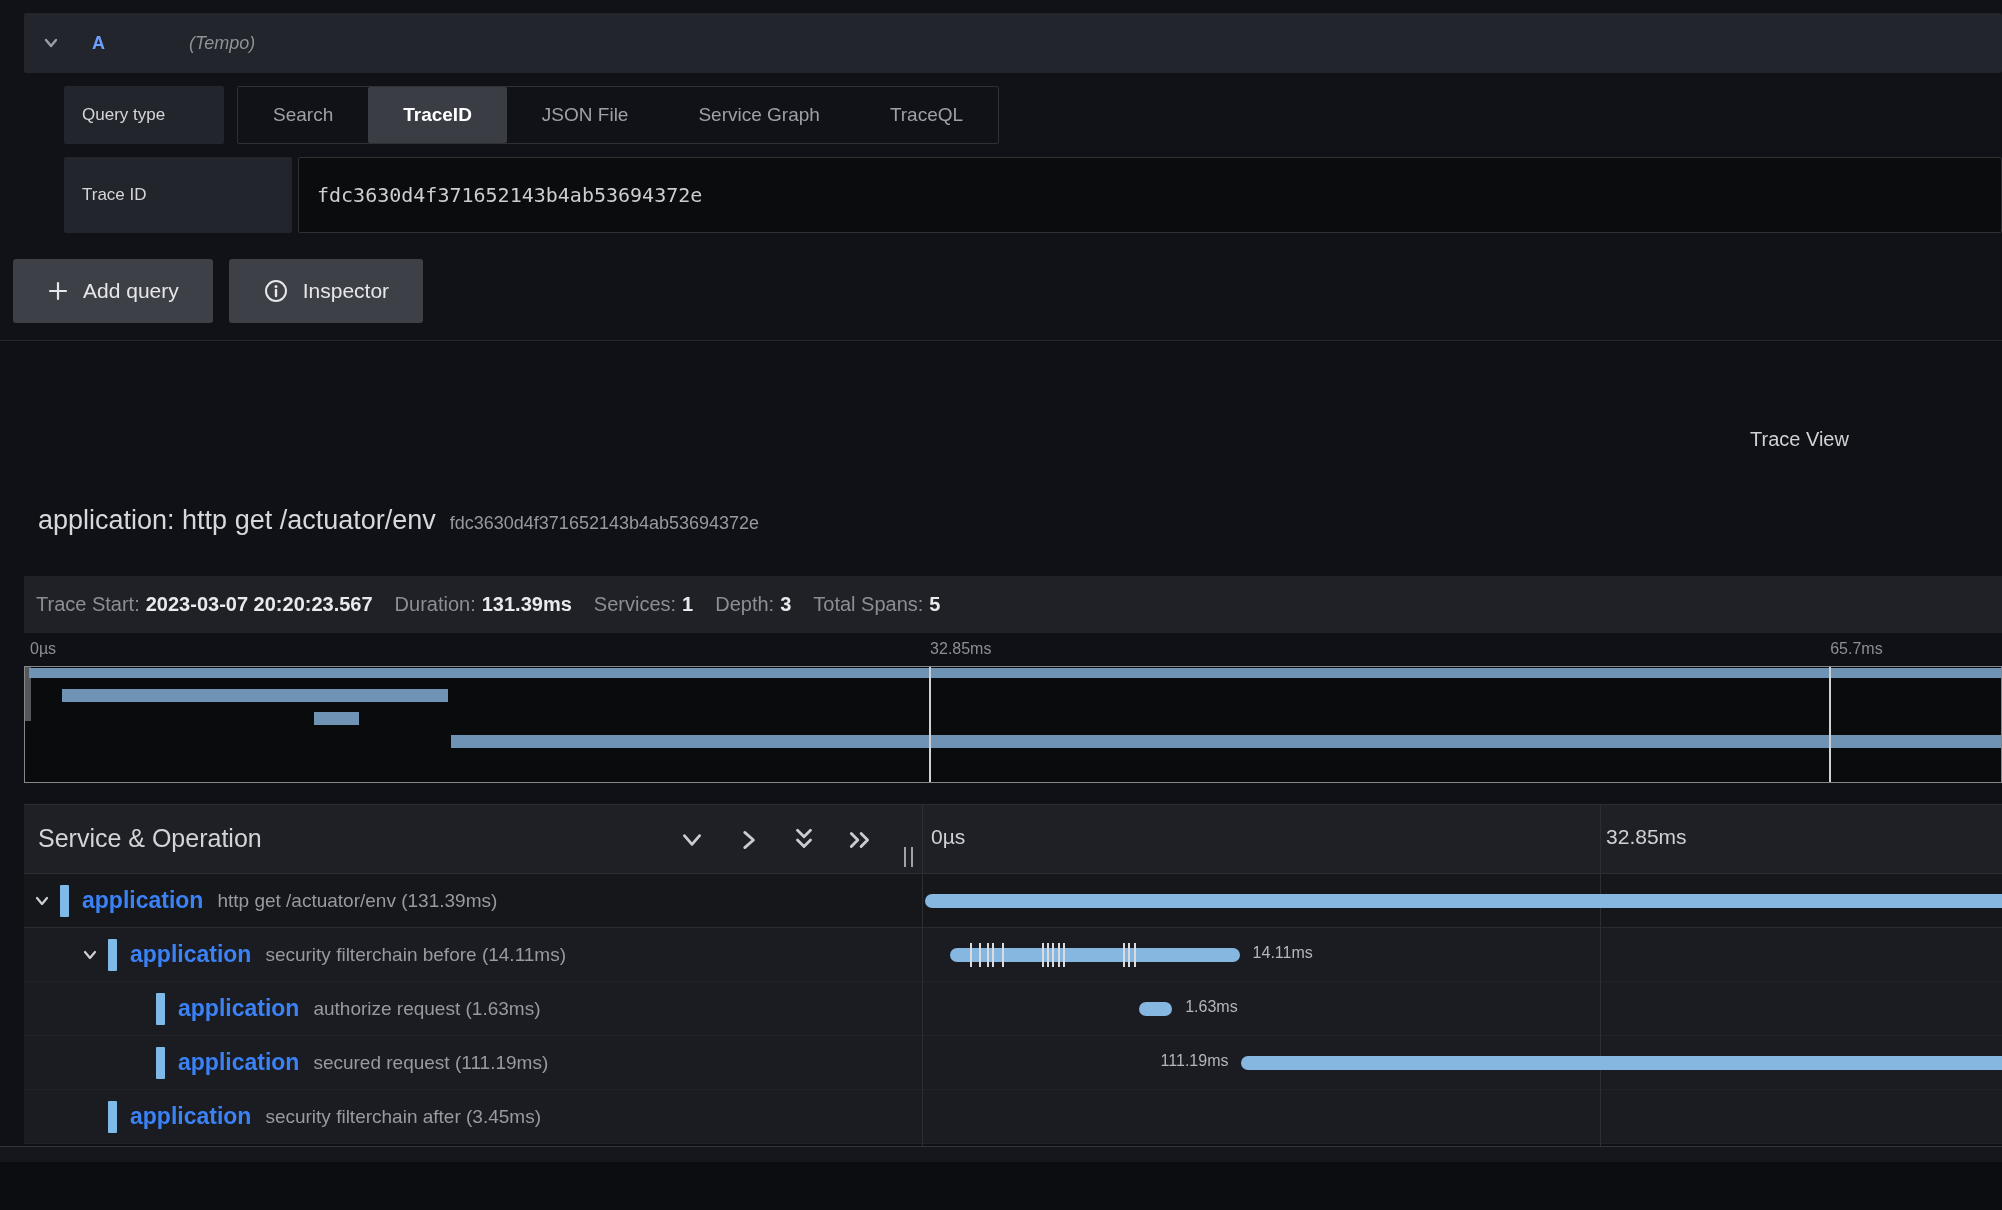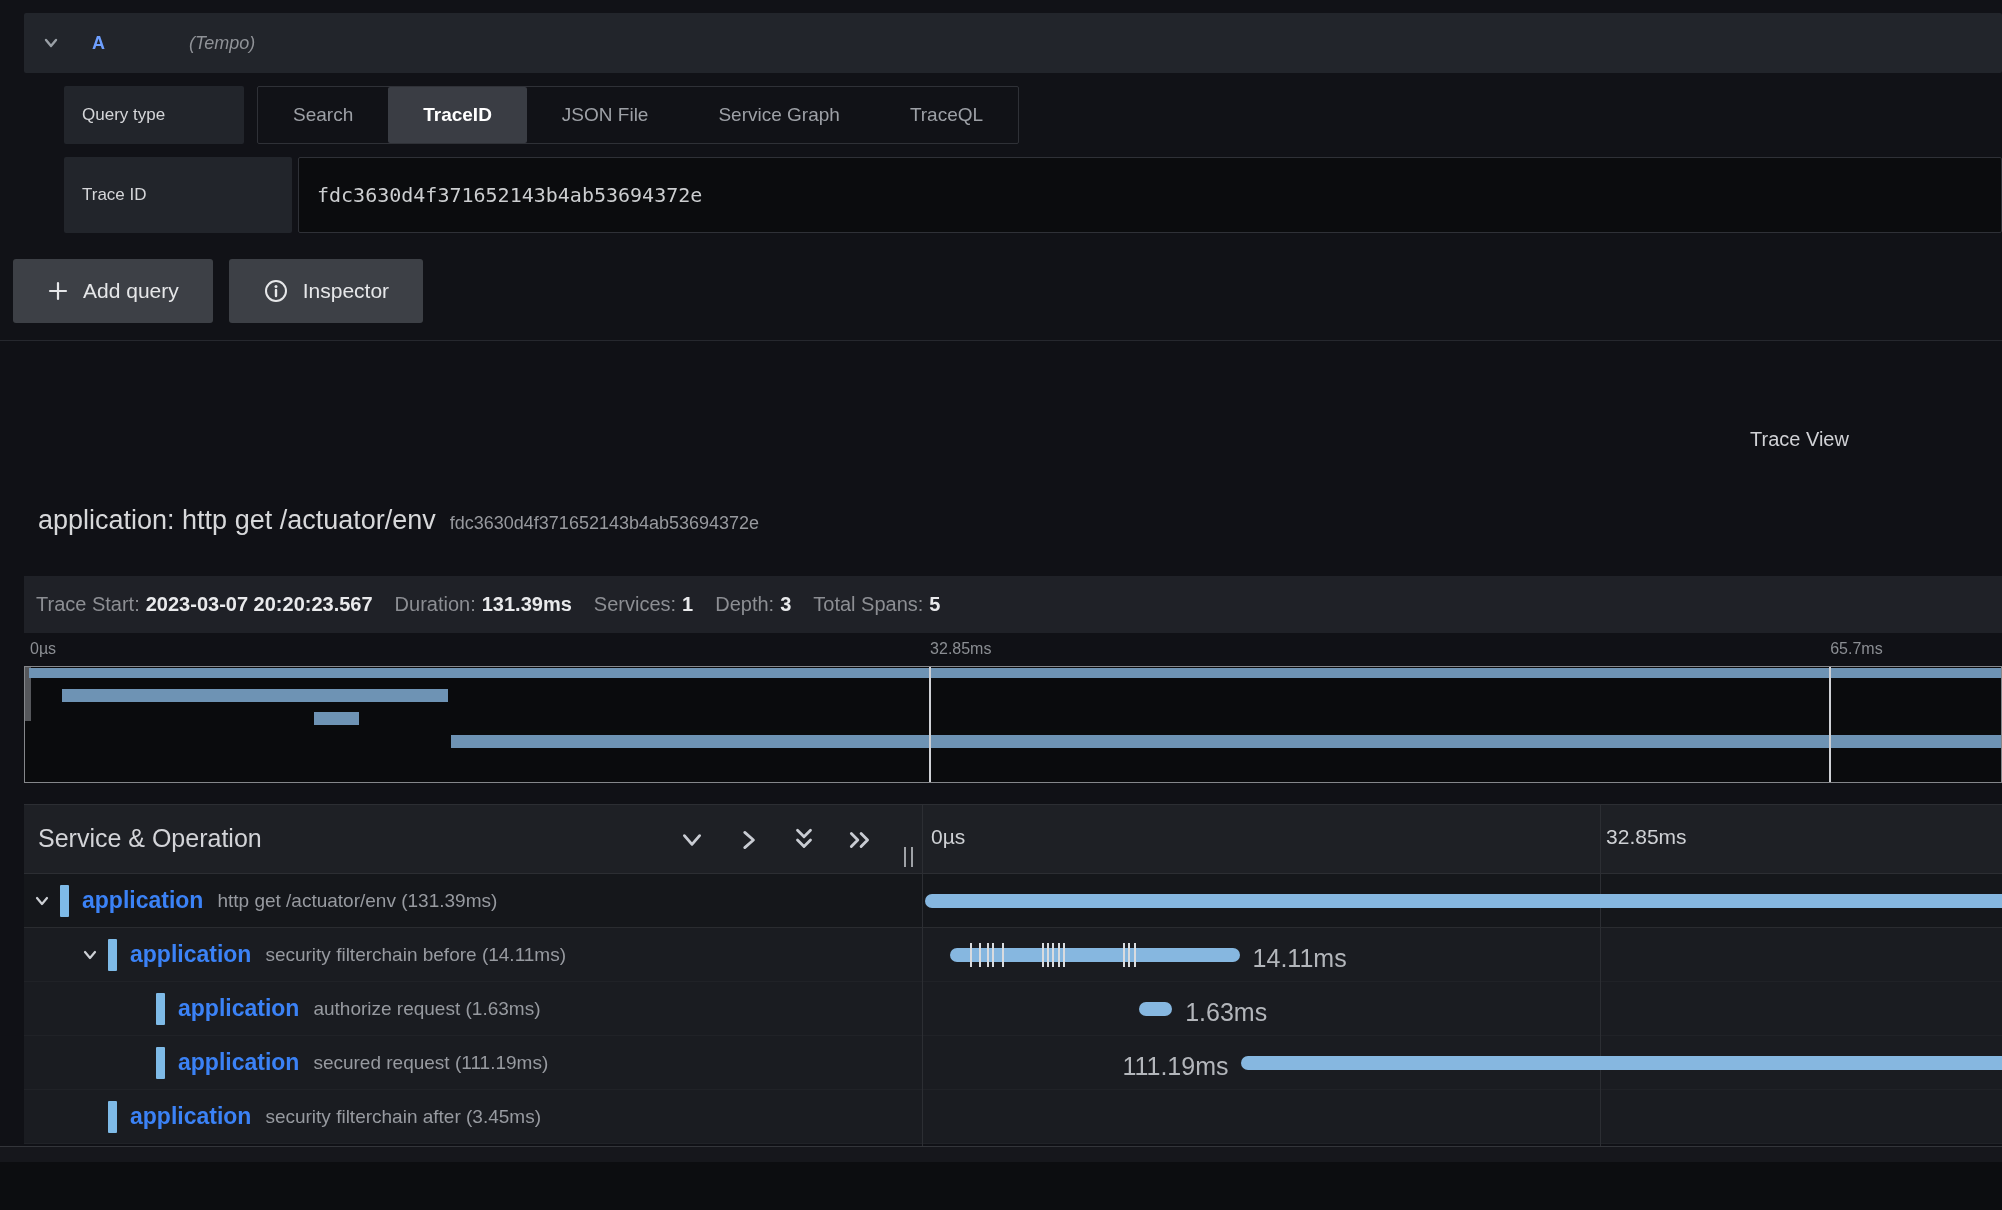--- a/index.html
+++ b/index.html
@@ -10,21 +10,21 @@
   
   .q-header { position:absolute; left:24px; top:13px; right:0; height:60px;
     background:#22252b; border-radius:2px; display:flex; align-items:center; }
   .q-collapse { margin-left:14px; width:26px; height:26px; display:flex; align-items:center; justify-content:center; cursor:pointer; }
   .q-ref { margin-left:28px; color:#6e9fff; font-size:18px; font-weight:700; }
   .q-ds { margin-left:84px; color:#8f9297; font-size:18px; font-style:italic; }
 
   .label-box { background:#22252b; border-radius:2px; display:flex; align-items:center;
     padding:0 18px; color:#d5d6d9; font-size:17px; font-weight:500; height:100%; }
   .form-row1 { position:absolute; left:64px; top:86px; height:58px; display:flex; }
-  .form-row1 .label-box { width:180px; }
+  .form-row1 .label-box { width:160px; }
   .tab-group { margin-left:13px; height:100%; display:flex; align-items:stretch;
     border:1px solid #2f3137; border-radius:2px; background:#111217; }
   .tab { display:flex; align-items:center; padding:0 35px; font-size:19px; color:#9da0a6;
     cursor:pointer; border-radius:2px; white-space:nowrap; }
   .tab.selected { background:#3a3d44; color:#ffffff; font-weight:700; }
 
   .form-row2 { position:absolute; left:64px; top:157px; right:0; height:76px; display:flex; }
   .form-row2 .label-box { width:228px; }
   .trace-input { flex:1; margin-left:6px; background:#0b0c0e; border:1px solid #2f3137;
     border-radius:2px; color:#ccced0; font-family:"DejaVu Sans Mono", monospace;
@@ -74,21 +74,21 @@
   .span-row { position:relative; height:54px; background:#1a1c21; border-bottom:1px solid #202227; cursor:pointer; }
   .span-row.hl { background:#15171b; border-bottom:1px solid #2a2c30; }
   .row-name { position:absolute; left:0; top:0; bottom:0; width:898px; display:flex; align-items:center; z-index:2; }
   .row-chevron { width:20px; height:20px; margin-right:8px; flex:none; display:flex; align-items:center; justify-content:center; }
   .svc-bar { width:9px; height:32px; border-radius:1px; background:#7ebae7; margin-right:13px; flex:none; }
   .svc-name { color:#3b82f6; font-size:23px; font-weight:700; margin-right:14px; white-space:nowrap; }
   .svc-detail { color:#979aa0; font-size:19px; white-space:nowrap; }
   .row-timeline { position:absolute; left:898px; right:0; top:0; bottom:0; overflow:hidden; z-index:2; }
   .span-bar { position:absolute; top:20px; height:14px; border-radius:7px; background:#86b7e0; }
   .span-tick { position:absolute; top:15px; height:24px; width:2px; background:#d9dbdf; }
-  .bar-label { position:absolute; top:16px; font-size:25px; color:#b3b6bb; white-space:nowrap; }
+  .bar-label { position:absolute; top:16px; font-size:16px; color:#b3b6bb; white-space:nowrap; }
   .tree-guide { position:absolute; top:0; bottom:0; width:1px; background:#2e3035; }
 
   .below-rows { position:absolute; left:0; right:0; top:1146px; height:16px; background:#16171c; border-top:1px solid #33353a; }
   .bottom-area { position:absolute; left:0; right:0; top:1162px; bottom:0; background:#0c0d10; }
 
   svg { display:block; }
 </style>
 </head>
 <body>
 

